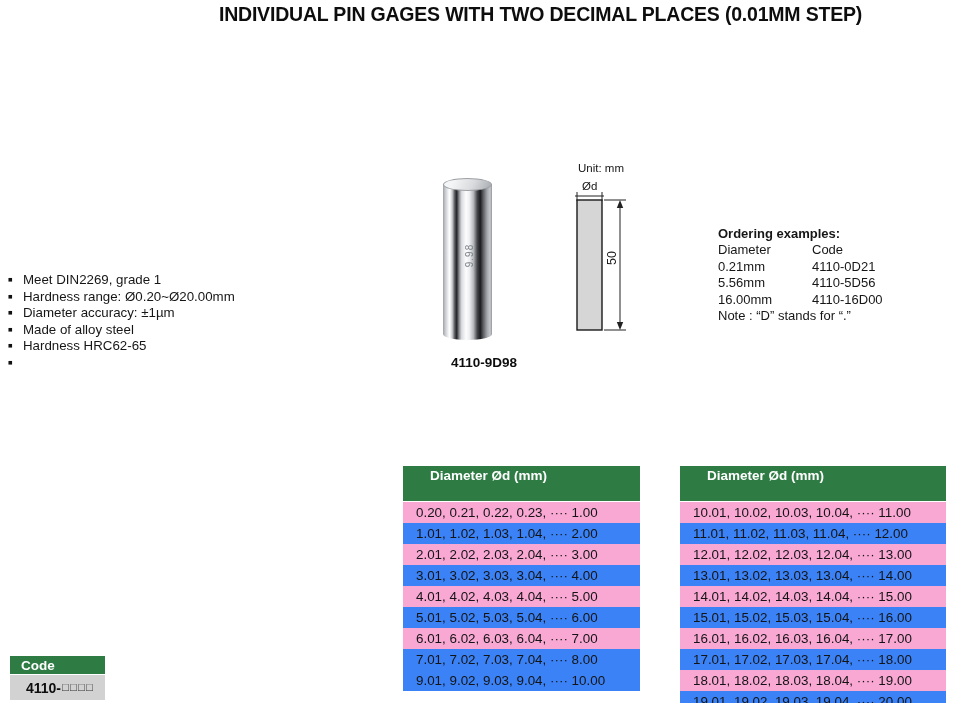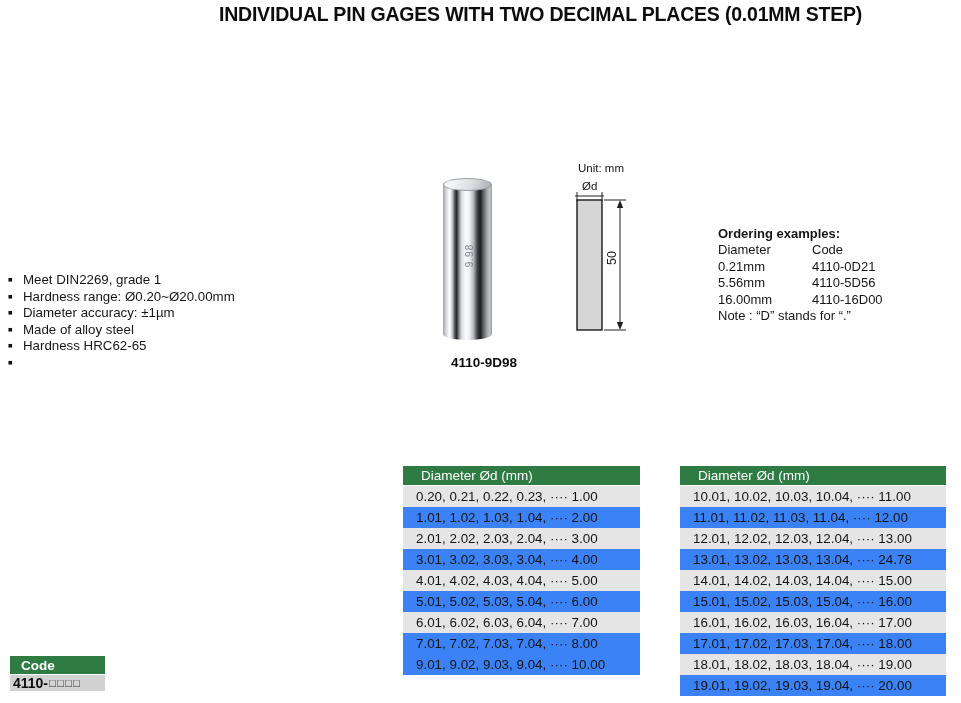--- a/index.html
+++ b/index.html
@@ -48,33 +48,33 @@
   
   .ordering { position:absolute; left:718px; top:226px; width:232px; font-size:13px; line-height:16.4px; color:#161616; }
   .ordering-heading { font-weight:bold; }
   .ordering-grid { display:grid; grid-template-columns:94px auto; }
 
   
   .dia-table { position:absolute; top:466px; }
   .dia-table.left  { left:403px; width:237px; }
   .dia-table.right { left:680px; width:266px; }
   .tbl-header {
-    height:20px; line-height:20px; background:#2e7b44; color:#ffffff;
-    font-weight:normal; font-size:13.5px; padding-left:18px;
+    height:36px; line-height:20px; background:#2e7b44; color:#ffffff;
+    font-weight:bold; font-size:13.5px; padding-left:27px;
     border-bottom:1px solid #ffffff;
   }
   .tbl-row { height:21px; line-height:21px; font-size:13.4px; padding-left:13px; color:#141414; white-space:nowrap; }
-  .row-a { background:#e5e5e5; }
+  .row-a { background:#f9a8d4; }
   .row-b { background:#3b82f6; }
 
   
   .code-box { position:absolute; left:10px; top:656px; width:95px; }
   .code-header { height:19px; line-height:19px; background:#2e7b44; color:#fff;
     font-weight:bold; font-size:13.5px; padding-left:11px; border-bottom:1px solid #fff; }
-  .code-value { height:16px; background:#d2d2d2; display:flex; align-items:center; padding-left:3px; }
+  .code-value { height:25px; background:#d2d2d2; display:flex; align-items:center; padding-left:16px; }
   .code-prefix { font-weight:bold; font-size:14px; color:#0d0d0d; }
   .code-squares { font-size:11.5px; color:#333; letter-spacing:1px; margin-left:1px; line-height:21px; }
 
   svg text { font-family:"Liberation Sans", sans-serif; fill:#161616; }
 </style>
 </head>
 <body>
 
 <div class="page">
 
@@ -158,21 +158,21 @@
     <div class="tbl-row row-a">6.01, 6.02, 6.03, 6.04, ···· 7.00</div>
     <div class="tbl-row row-b">7.01, 7.02, 7.03, 7.04, ···· 8.00</div>
     <div class="tbl-row row-b">9.01, 9.02, 9.03, 9.04, ···· 10.00</div>
   </div>
 
   <div class="dia-table right">
     <div class="tbl-header">Diameter Ød (mm)</div>
     <div class="tbl-row row-a">10.01, 10.02, 10.03, 10.04, ···· 11.00</div>
     <div class="tbl-row row-b">11.01, 11.02,  11.03, 11.04, ···· 12.00</div>
     <div class="tbl-row row-a">12.01, 12.02, 12.03, 12.04, ···· 13.00</div>
-    <div class="tbl-row row-b">13.01, 13.02, 13.03, 13.04, ···· 24.78</div>
+    <div class="tbl-row row-b">13.01, 13.02, 13.03, 13.04, ···· 14.00</div>
     <div class="tbl-row row-a">14.01, 14.02, 14.03, 14.04, ···· 15.00</div>
     <div class="tbl-row row-b">15.01, 15.02, 15.03, 15.04, ···· 16.00</div>
     <div class="tbl-row row-a">16.01, 16.02, 16.03, 16.04, ···· 17.00</div>
     <div class="tbl-row row-b">17.01, 17.02, 17.03, 17.04, ···· 18.00</div>
     <div class="tbl-row row-a">18.01, 18.02, 18.03, 18.04, ···· 19.00</div>
     <div class="tbl-row row-b">19.01, 19.02, 19.03, 19.04, ···· 20.00</div>
   </div>
 
   <div class="code-box">
     <div class="code-header">Code</div>

